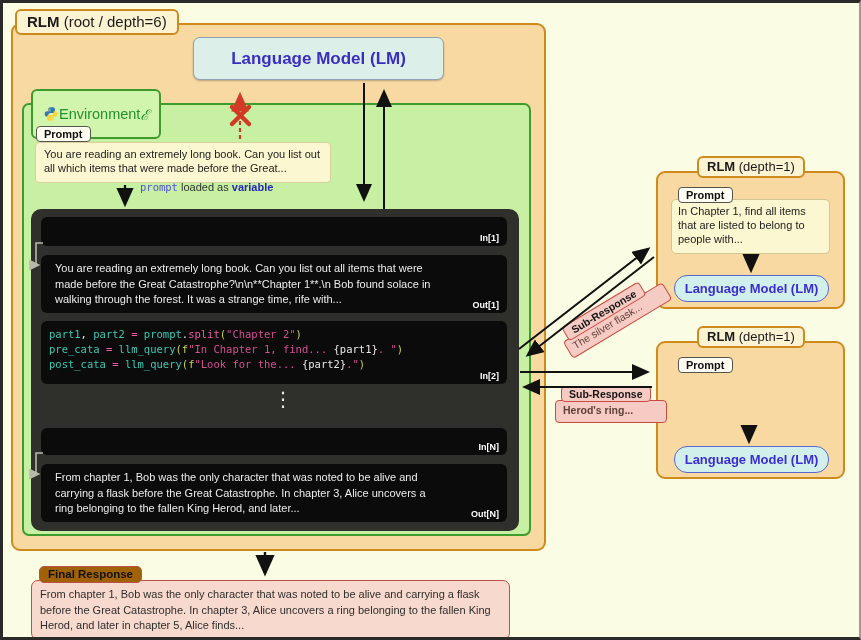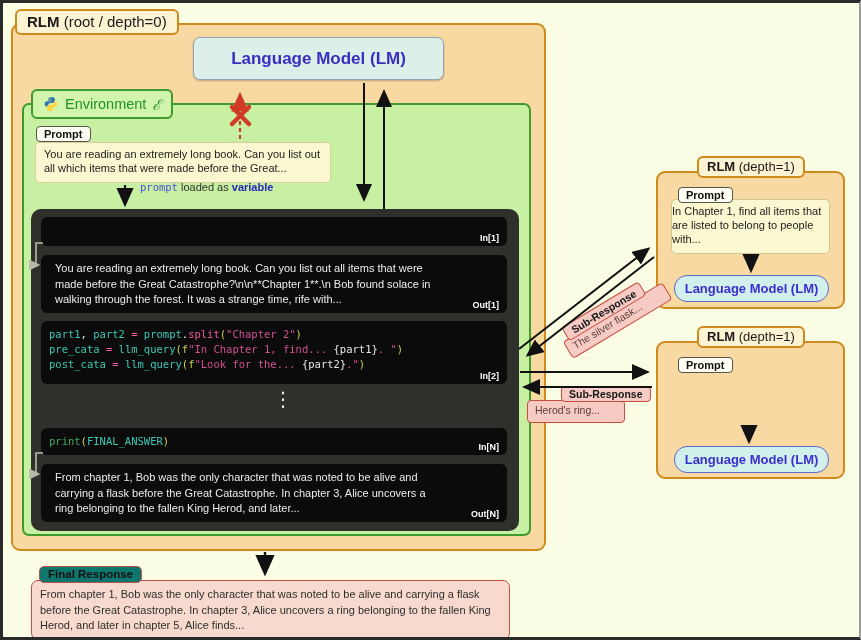--- a/index.html
+++ b/index.html
@@ -17,22 +17,22 @@
   .root-label{left:12px;top:6px;background:#fcf3d3;border:2px solid #cf8a1e;border-radius:6px;padding:2px 10px 3px;font-size:15px;z-index:3;}
   .root-label b{font-weight:bold;}
 
   
   .lm-main{left:190px;top:34px;width:251px;height:43px;background:#dcefe9;border:1.5px solid #92a3b5;border-radius:7px;
     display:flex;align-items:center;justify-content:center;font-size:17px;font-weight:bold;color:#3a2ec0;
     box-shadow:0 1px 2px rgba(0,0,0,.25);z-index:2;}
 
   
   .env-box{left:19px;top:100px;width:509px;height:433px;background:#c7f0a2;border:2.5px solid #3f9b2e;border-radius:7px;z-index:1;}
-  .env-label{left:28px;top:86px;background:#d2f5ad;border:2px solid #3f9b2e;border-radius:6px;padding:3px 10px;
-    display:flex;align-items:center;gap:6px;font-size:14.5px;color:#23912d;z-index:3;}
+  .env-label{left:28px;top:86px;background:#d2f5ad;border:2px solid #3f9b2e;border-radius:6px;padding:13px 10px;
+    display:flex;align-items:center;font-size:14.5px;color:#23912d;z-index:3;}
   .env-label .sym{font-family:"DejaVu Serif",serif;font-style:italic;}
 
   
   .tag{background:#fffef2;border:1.5px solid #55554a;border-radius:4px;padding:1px 7px;font-size:11px;font-weight:bold;color:#111;z-index:4;}
   .prompt-box-root{left:32px;top:139px;width:296px;height:41px;background:#fbf7d0;border:1px solid #d8cf9e;border-radius:4px;
     padding:4px 8px;font-size:11px;line-height:14px;color:#222;z-index:3;}
   .tag-prompt-root{left:33px;top:123px;}
 
   .loaded-note{left:137px;top:178px;font-size:11px;color:#333;z-index:3;}
   .loaded-note .code{font-family:"DejaVu Sans Mono",monospace;font-size:10.5px;color:#5050d8;}
@@ -54,51 +54,51 @@
 
   
   .sub-box{width:189px;height:138px;background:#f8d9a2;border:2.5px solid #cf8a1e;border-radius:9px;z-index:1;}
   .sub-rlm1{left:653px;top:168px;}
   .sub-rlm2{left:653px;top:338px;}
   .sub-label{background:#fcf3d3;border:2px solid #cf8a1e;border-radius:6px;padding:1px 8px 2px;font-size:13px;z-index:3;}
   .sub-label1{left:694px;top:153px;}
   .sub-label2{left:694px;top:323px;}
   .tag-p1{left:675px;top:184px;}
   .tag-p2{left:675px;top:354px;}
-  .p-box{width:159px;height:55px;background:#fbf7d0;border:1px solid #cfc692;border-radius:5px;padding:4px 0;font-size:11px;line-height:14px;color:#222;z-index:2;}
+  .p-box{width:159px;height:55px;background:#fbf7d0;border:1px solid #cfc692;border-radius:5px;padding:4px 6px;font-size:11px;line-height:14px;color:#222;z-index:2;}
   .p-box1{left:668px;top:196px;}
   .p-box2{left:668px;top:366px;}
   .lm-sub{width:155px;height:27px;background:#d2f0eb;border:1.5px solid #5b67cf;border-radius:13px;
     display:flex;align-items:center;justify-content:center;font-size:13px;font-weight:bold;color:#3b2ed0;z-index:2;}
   .lm-sub1{left:671px;top:272px;}
   .lm-sub2{left:671px;top:443px;}
 
   
   .pinktag{background:#f6cbc4;border:1.5px solid #c84b40;border-radius:4px;padding:1px 7px;font-size:10.5px;font-weight:bold;color:#161616;}
   .pinkbox{background:#f6cbc4;border:1.5px solid #c84b40;border-radius:4px;font-size:10.5px;color:#5d4038;}
   .sr1-group{left:552px;top:326px;width:108px;transform:rotate(-31deg);transform-origin:0 0;z-index:4;}
   .sr1-group .pinktag{display:inline-block;position:relative;z-index:2;margin-left:6px;}
   .sr1-group .pinkbox{position:relative;margin-top:-3px;width:102px;padding:2px 6px 4px;z-index:1;}
   .sr2-label{left:558px;top:383px;z-index:4;}
-  .sr2-box{left:524px;top:397px;width:98px;height:23px;padding:3px 7px;z-index:3;}
+  .sr2-box{left:552px;top:397px;width:112px;height:23px;padding:3px 7px;z-index:3;font-weight:bold;}
 
   
-  .final-label{left:36px;top:563px;background:#0f766e;border:1.5px solid #bb5248;border-radius:5px;padding:1px 8px 2px;font-size:11.5px;font-weight:bold;color:#111;z-index:3;}
+  .final-label{left:36px;top:563px;background:#a16207;border:1.5px solid #bb5248;border-radius:5px;padding:1px 8px 2px;font-size:11.5px;font-weight:bold;color:#111;z-index:3;}
   .final-box{left:28px;top:577px;width:479px;height:60px;background:#f8d9cd;border:1.5px solid #bb5248;border-radius:7px;
     padding:6px 8px;font-size:11px;line-height:15.5px;color:#2e2e2e;z-index:2;}
 
   .arrows{position:absolute;left:0;top:0;z-index:6;pointer-events:none;}
 </style>
 </head>
 <body>
 
 <div class="canvas">
 
   <div class="abs root-box"></div>
-  <div class="abs root-label"><b>RLM</b><span> (root / depth=0)</span></div>
+  <div class="abs root-label"><b>RLM</b><span> (root / depth=6)</span></div>
 
   <div class="abs lm-main">
       <span>Language Model (LM)</span>
     </div>
 
   <div class="abs env-box"></div>
   <div class="abs env-label">
     <span style="display:inline-flex;">
       <svg width="16" height="16" viewBox="0 0 24 24">
         <path fill="#3776ab" d="M12 2c-3.1 0-4.1 1.4-4.1 3.1V7h4.2v1H6.2C4 8 2.5 9.2 2.5 12s1.5 4 3.7 4h1.7v-2.4c0-1.8 1.6-3.1 3.6-3.1h4.1c1.5 0 2.3-1.1 2.3-2.6V5.1C17.9 3.4 16.6 2 14.9 2H12zm-1.7 1.7a.95.95 0 1 1 0 1.9.95.95 0 0 1 0-1.9z"></path>
@@ -125,23 +125,20 @@
     <div class="cell cell-in2">
       <div>
           <div class="code-line"><span class="tk-id">part1</span><span class="tk-pl">, </span><span class="tk-id">part2</span><span class="tk-pl"> </span><span class="tk-op">=</span><span class="tk-pl"> </span><span class="tk-id">prompt</span><span class="tk-pl">.</span><span class="tk-op">split</span><span class="tk-par">(</span><span class="tk-str">"Chapter 2"</span><span class="tk-par">)</span></div>
           <div class="code-line"><span class="tk-id">pre_cata</span><span class="tk-pl"> </span><span class="tk-op">=</span><span class="tk-pl"> </span><span class="tk-id">llm_query</span><span class="tk-par">(</span><span class="tk-par">f</span><span class="tk-str">"In Chapter 1, find... </span><span class="tk-pl">{part1}</span><span class="tk-str">. "</span><span class="tk-par">)</span></div>
           <div class="code-line"><span class="tk-id">post_cata</span><span class="tk-pl"> </span><span class="tk-op">=</span><span class="tk-pl"> </span><span class="tk-id">llm_query</span><span class="tk-par">(</span><span class="tk-par">f</span><span class="tk-str">"Look for the... </span><span class="tk-pl">{part2}</span><span class="tk-str">."</span><span class="tk-par">)</span></div>
         </div>
       <span class="io">In[2]</span>
     </div>
     <div class="ellipsis">⋮</div>
     <div class="cell cell-inN">
-      <div>
-          <div class="code-line"><span class="tk-fn">print</span><span class="tk-par">(</span><span class="tk-id">FINAL_ANSWER</span><span class="tk-par">)</span></div>
-        </div>
       <span class="io">In[N]</span>
     </div>
     <div class="cell cell-outN">
       <div class="out-text">From chapter 1, Bob was the only character that was noted to be alive and carrying a flask before the Great Catastrophe. In chapter 3, Alice uncovers a ring belonging to the fallen King Herod, and later...</div>
       <span class="io">Out[N]</span>
     </div>
   </div>
 
   <div class="abs sub-box sub-rlm1"></div>
   <div class="abs sub-label sub-label1"><b>RLM</b><span> (depth=1)</span></div>

